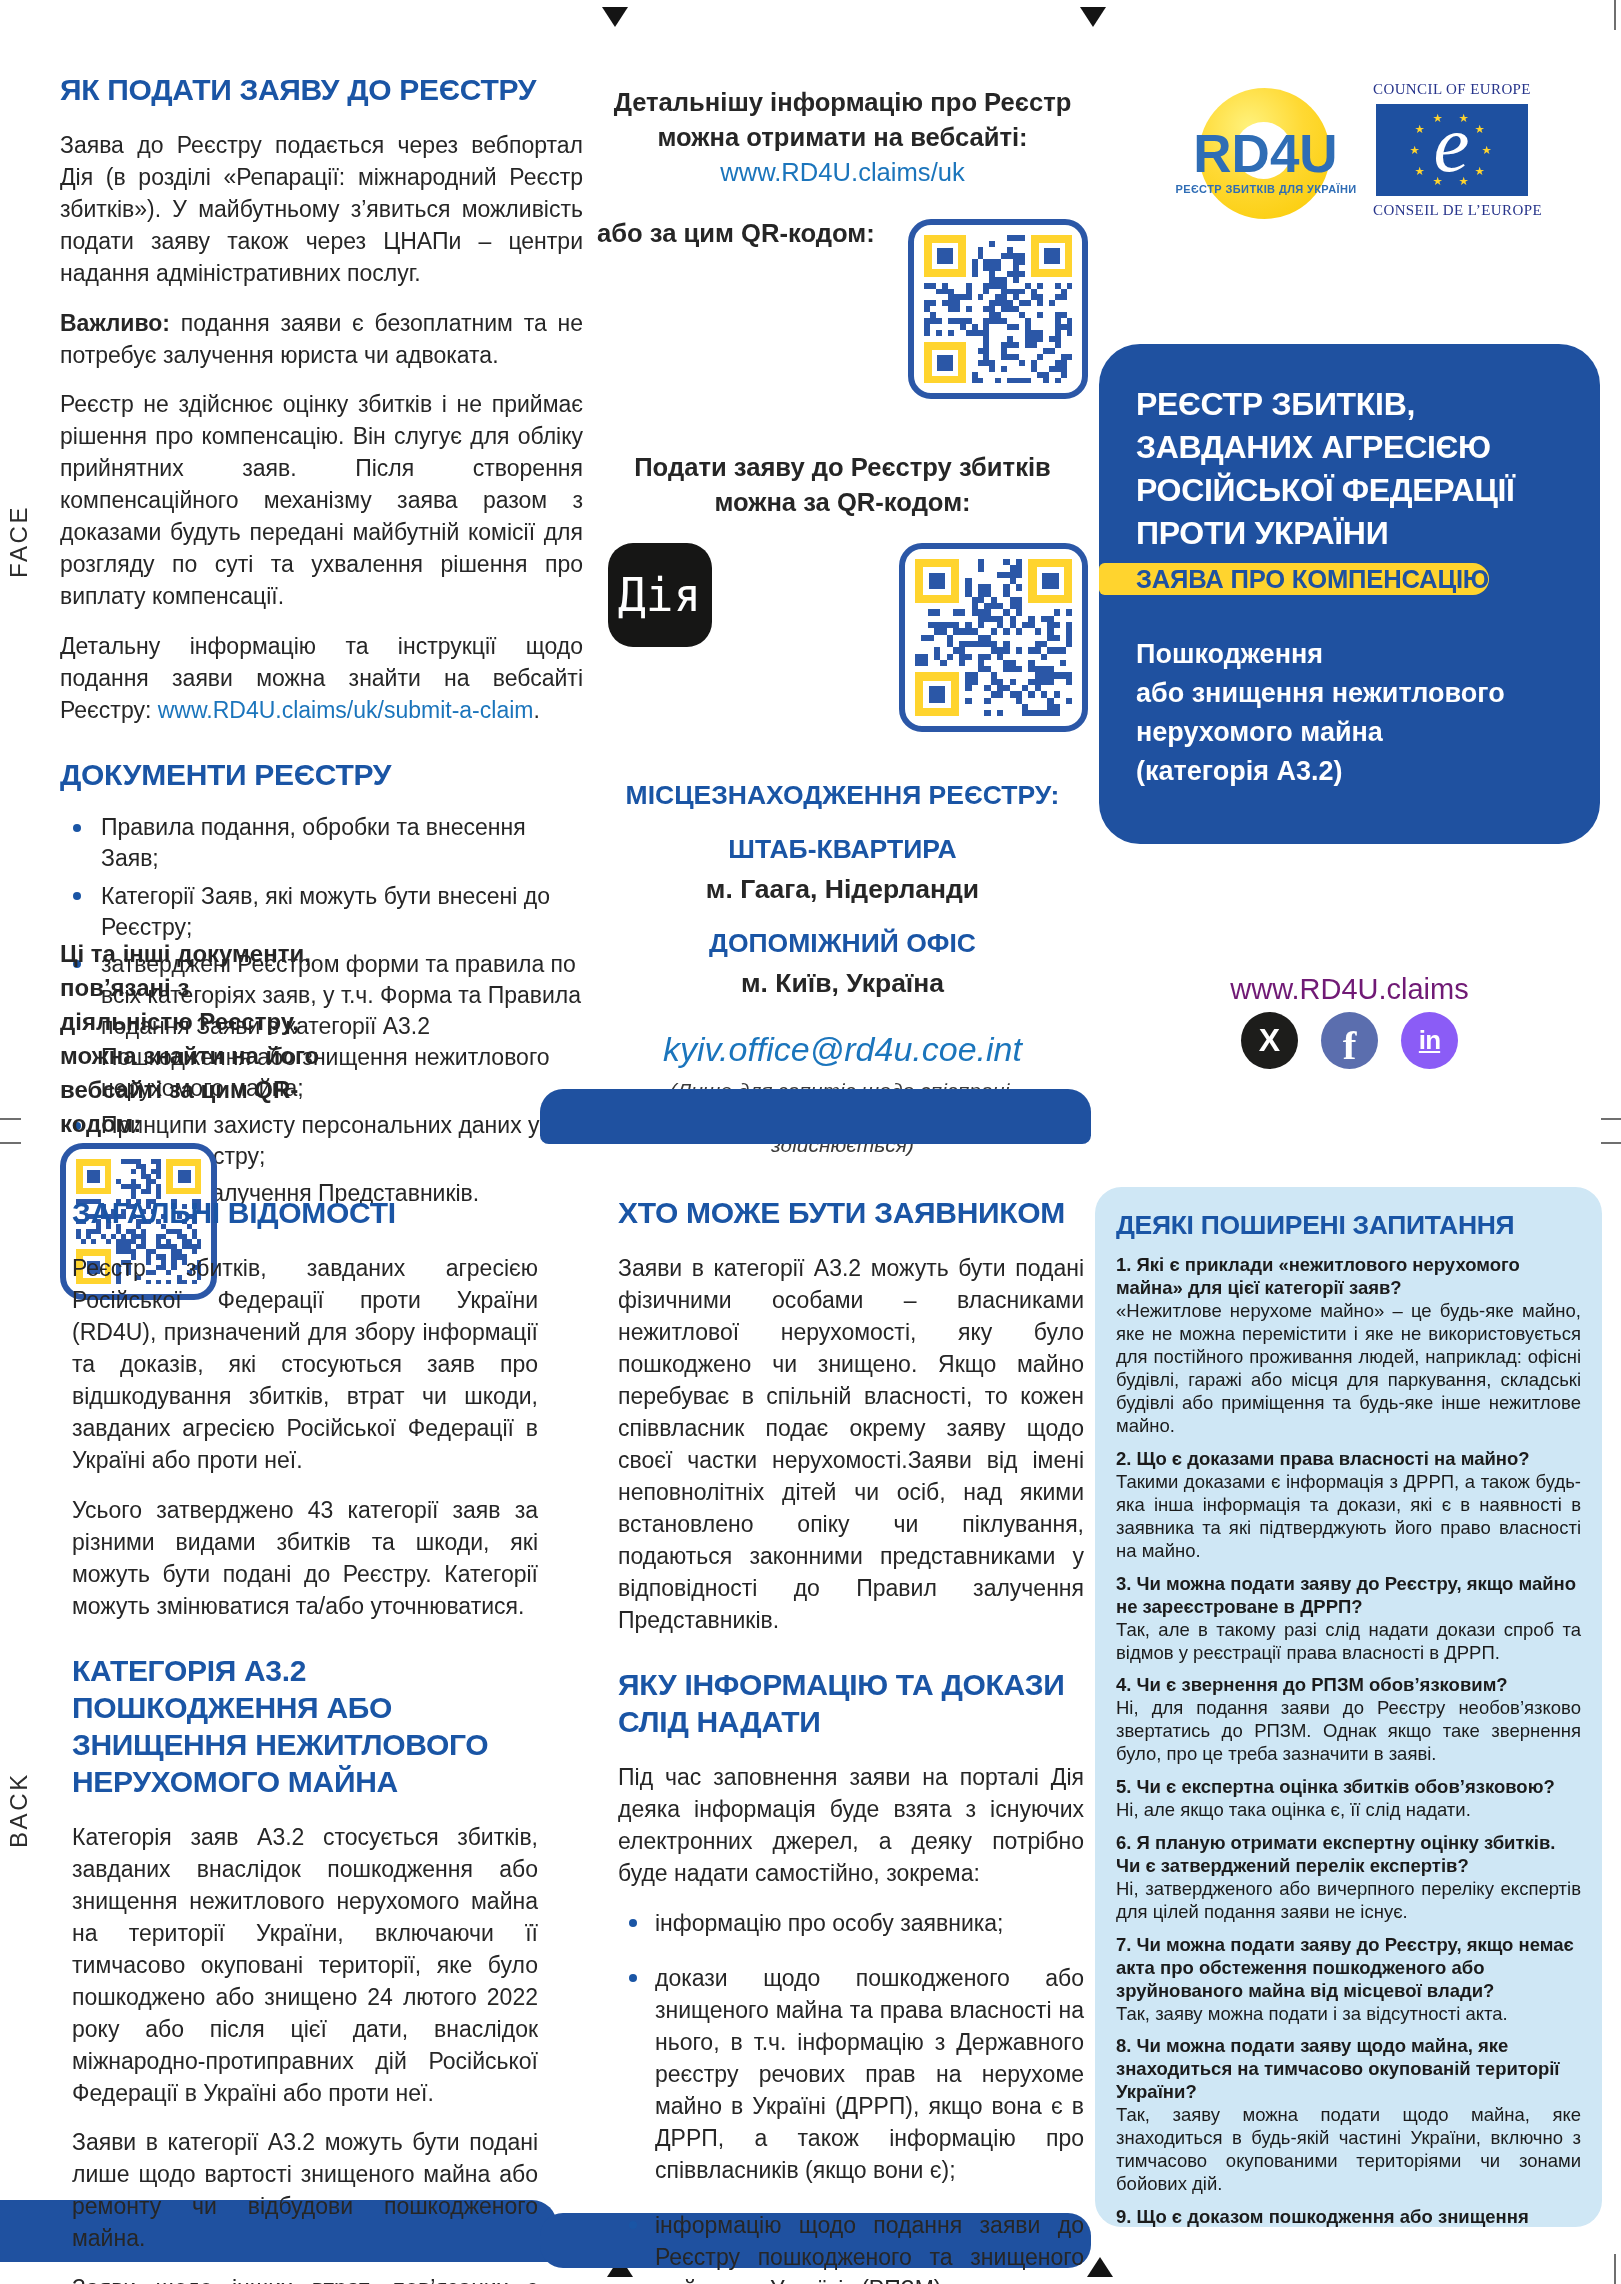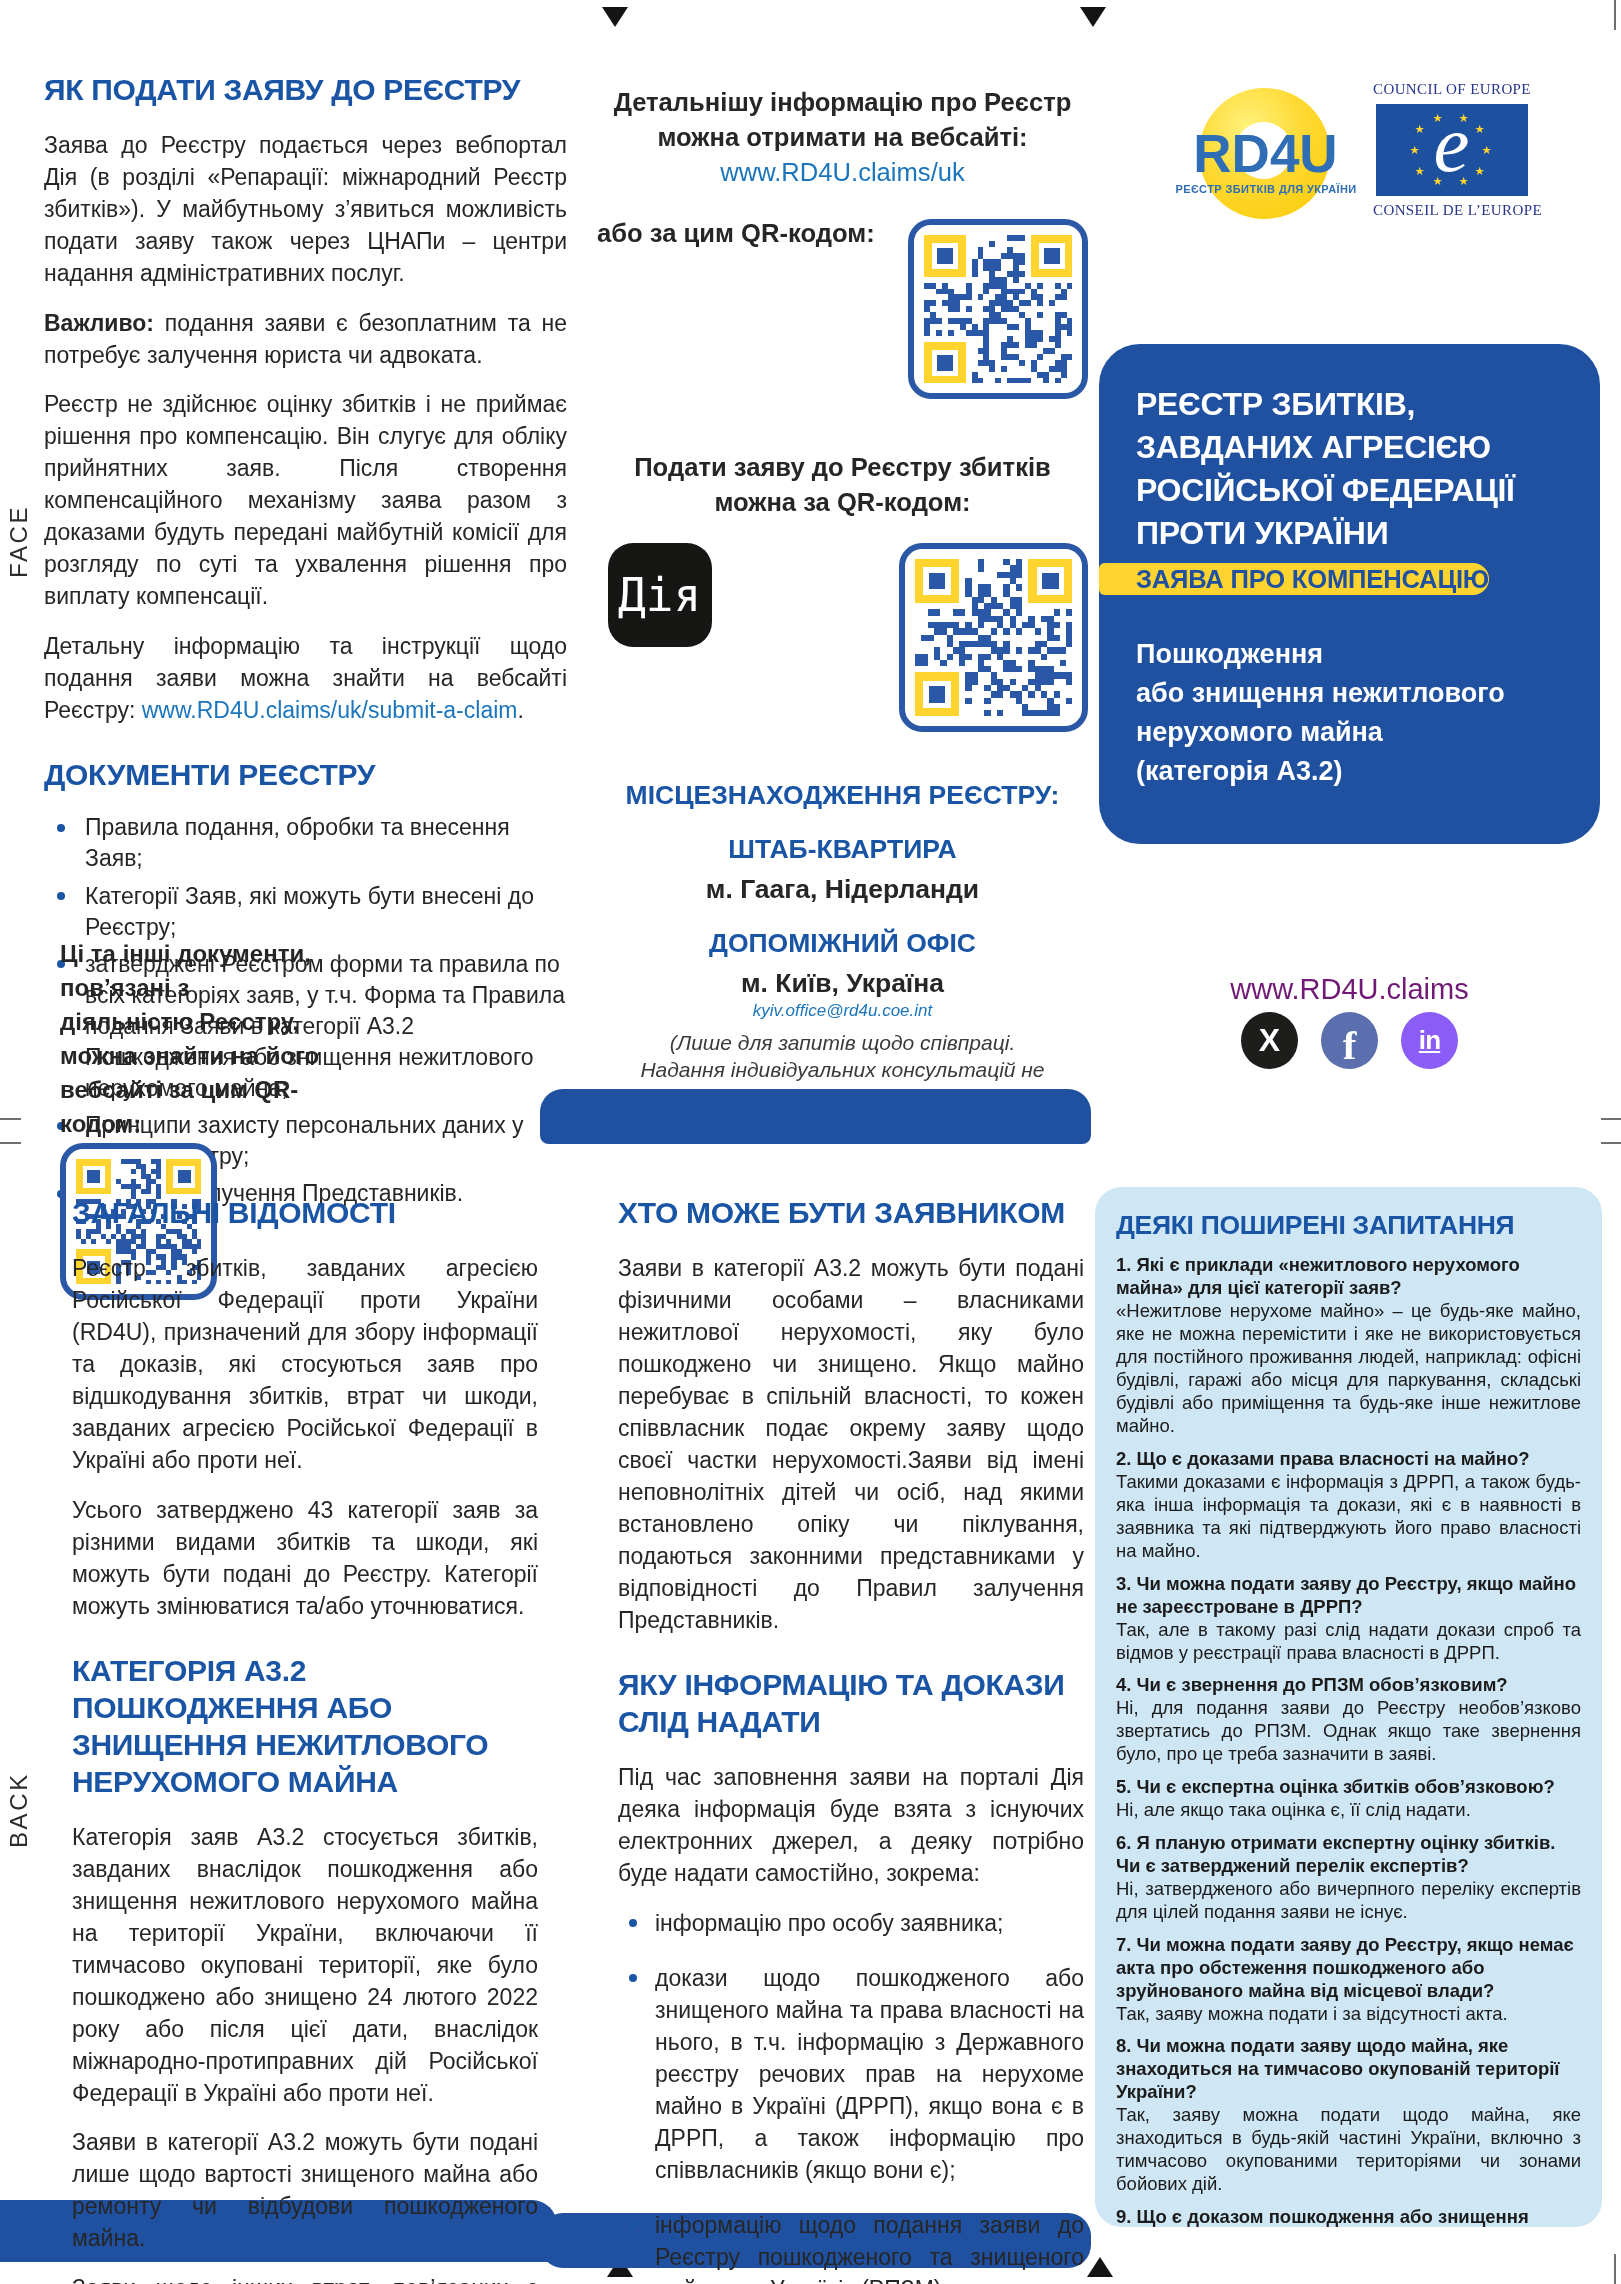--- a/index.html
+++ b/index.html
@@ -23,21 +23,21 @@
   .fold-label{position:absolute;left:2.6px;width:32px;height:115px;display:flex;align-items:center;justify-content:center;
       writing-mode:vertical-rl;transform:rotate(180deg);font-size:24px;letter-spacing:2.6px;color:#2c2c2c;}
 
   
   .col-h{font-size:30px;line-height:37px;font-weight:700;color:var(--blue);letter-spacing:-0.3px;margin:0 0 21px;}
   .body-p{font-size:23px;line-height:32px;text-align:justify;margin:0 0 17.7px;}
   .lnk{color:var(--link);text-decoration:none;}
   .bold{font-weight:700;}
 
   
-  #face-col1{position:absolute;left:44px;top:71px;width:523px;}
+  #face-col1{position:absolute;left:60px;top:71px;width:523px;}
   ul.docs{margin:3.5px 0 0;padding:0;list-style:none;}
   ul.docs li{position:relative;padding-left:41px;font-size:23px;line-height:31px;margin-bottom:6.2px;text-align:left;}
   ul.docs li::before{content:"";position:absolute;left:13.2px;top:11.5px;width:8px;height:8px;border-radius:50%;background:var(--blue);}
   #face-qr1{position:absolute;left:60px;top:923px;width:530px;display:flex;gap:2px;align-items:flex-start;flex-direction:column;}
   #face-qr1 .cap{width:265px;font-size:24px;line-height:34px;font-weight:700;margin-top:14px;text-align:left;}
 
   
   .qrbox{background:#fff;border:6.2px solid var(--qrblue);border-radius:23px;padding:9.7px;box-sizing:border-box;flex:none;}
   .qrbox svg{display:block;width:100%;height:100%;}
 
@@ -46,21 +46,21 @@
   .c2-bold{font-size:25.6px;line-height:35px;font-weight:700;}
   .c2-link{font-size:25.6px;line-height:34px;color:var(--link);}
   .c2-row{display:flex;align-items:flex-start;justify-content:space-between;margin-top:30px;}
   .c2-row .lbl{font-size:25.6px;font-weight:700;text-align:left;}
   .diia{width:104px;height:104px;margin-left:10.6px;background:#161615;border-radius:25px;
         display:flex;align-items:center;justify-content:center;}
   .diia span{color:#fff;font-size:46px;font-family:"DejaVu Sans Mono",monospace;}
   .c2-loc{text-align:center;margin-top:48px;}
   .c2-blueh{font-size:26.5px;font-weight:700;color:var(--blue);margin:23px 0 8.8px;}
   .c2-city{font-size:26.5px;font-weight:700;}
-  .c2-mail{display:inline-block;font-size:17px;font-style:italic;color:var(--link);margin-top:2px;}
+  .c2-mail{display:inline-block;font-size:34px;font-style:italic;color:var(--link);margin-top:31px;}
   .c2-note{font-size:21px;line-height:27px;font-style:italic;color:#3a3a3a;margin-top:8.8px;}
 
   
   #face-logos{position:absolute;left:1099px;top:81px;width:501px;height:150px;}
   .rd4u{position:absolute;left:78px;top:7px;width:177px;height:141px;}
   .rd4u-ring{position:absolute;left:22px;top:0;width:131px;height:131px;border-radius:50%;
       background:radial-gradient(circle at 38% 30%,#fff27d 0%,#ffd933 45%,#f9c900 100%);}
   .rd4u-ring::after{content:"";position:absolute;left:36px;top:34px;width:57px;height:57px;border-radius:50%;background:#fff;}
   .rd4u-word{position:absolute;left:0;top:35px;width:177px;text-align:center;font-size:53px;font-weight:700;color:#2f6db5;}
   .rd4u-cap{position:absolute;left:-3.5px;top:95px;width:185px;text-align:center;font-size:11px;font-weight:700;color:#2f6db5;letter-spacing:0.4px;}

